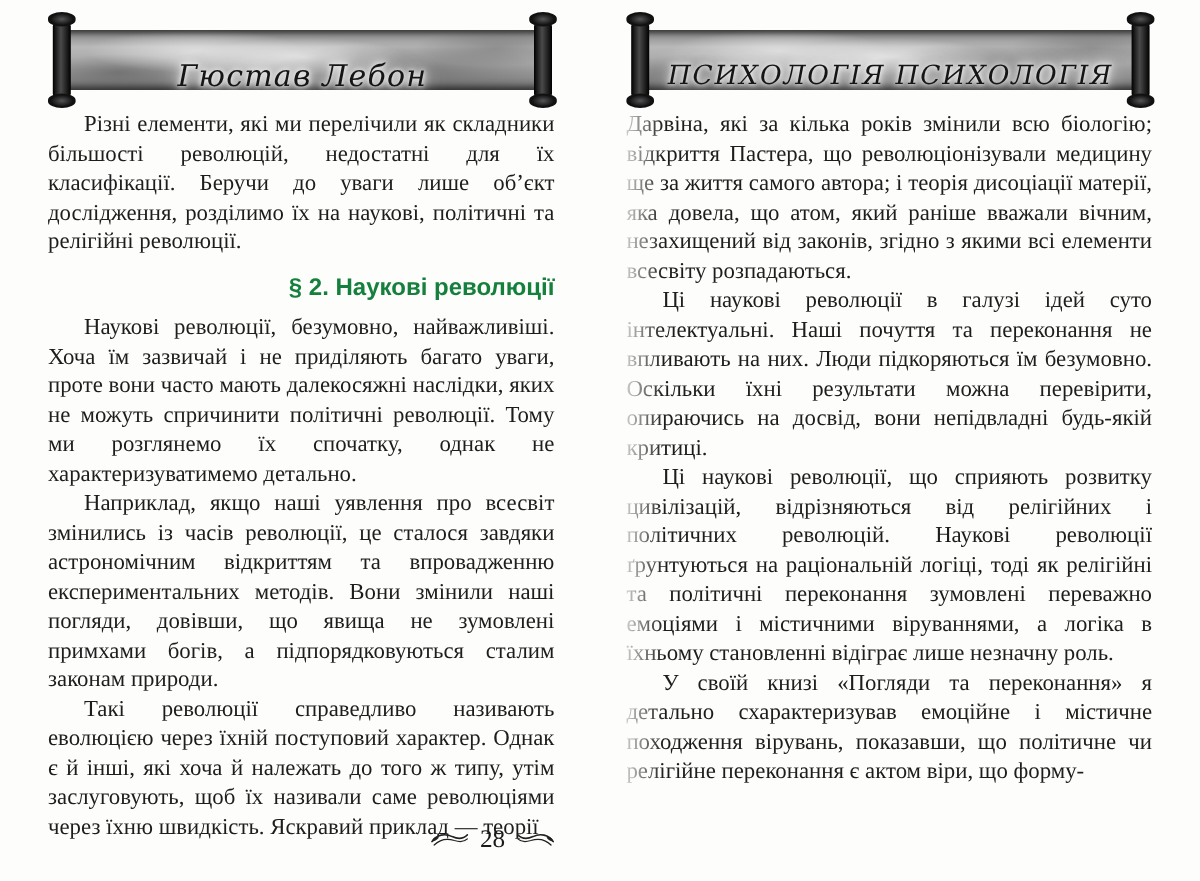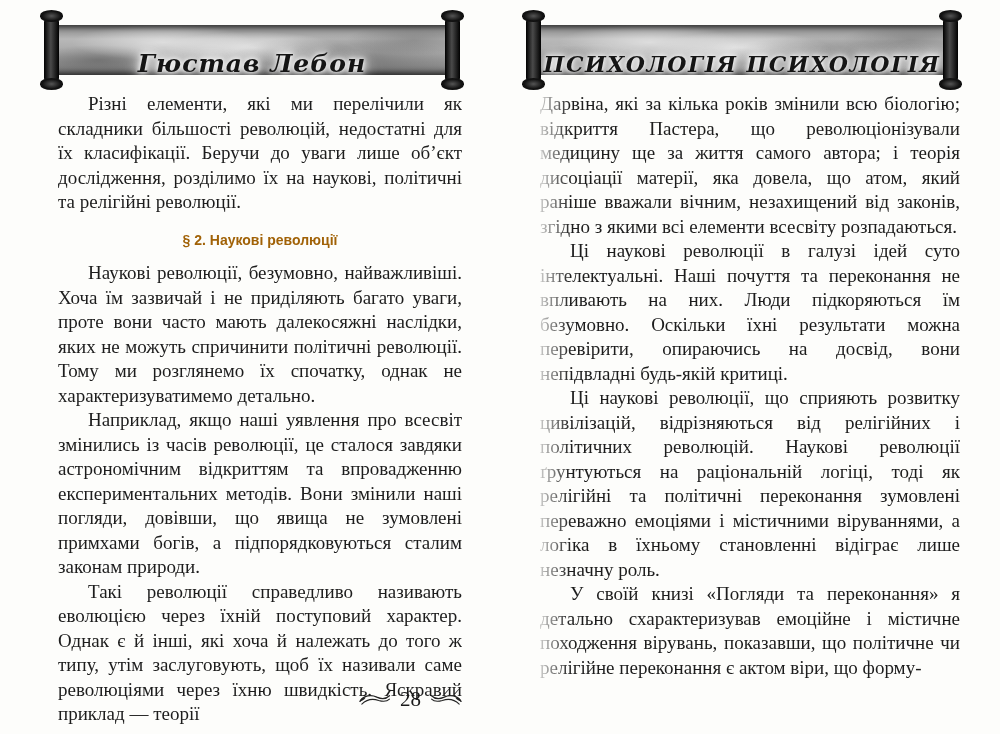--- a/index.html
+++ b/index.html
@@ -27,21 +27,21 @@
       radial-gradient(150px 30px at 72% 65%, rgba(40,40,40,.30), rgba(40,40,40,0) 75%),
       radial-gradient(120px 22px at 50% 45%, rgba(255,255,255,.65), rgba(255,255,255,0) 72%),
       radial-gradient(90px 20px at 12% 70%, rgba(50,50,50,.35), rgba(50,50,50,0) 75%),
       radial-gradient(90px 20px at 90% 30%, rgba(50,50,50,.30), rgba(50,50,50,0) 75%),
       linear-gradient(180deg, #7e7e7e 0%, #b8b8b8 28%, #a8a8a8 55%, #8d8d8d 80%, #6f6f6f 100%);
     box-shadow: inset 0 3px 4px rgba(0,0,0,.5), inset 0 -3px 5px rgba(0,0,0,.55);
     display:flex; align-items:center; justify-content:center;
   }
   .banner-title {
     font-family:"DejaVu Serif", serif;
-    font-style:italic; font-weight:bold;
+    font-style:italic; font-weight:normal;
     font-size:25px; color:#151515; letter-spacing:1px;
     text-shadow:0 0 4px #fff, 0 0 8px #fff, 0 0 14px rgba(255,255,255,.95), 0 0 20px rgba(255,255,255,.8);
     white-space:nowrap;
     margin-top:27px;
   }
   .page-right .banner-title { font-size:22px; letter-spacing:1.5px; }
 
   .rod {
     position:absolute; width:15px; top:-8px; bottom:-8px;
     background:linear-gradient(90deg, #000 0%, #4a4a4a 45%, #000 100%);
@@ -53,30 +53,30 @@
     content:""; position:absolute; left:-4px; right:-4px; height:12px;
     background:radial-gradient(closest-side, #555 0%, #111 80%);
     border-radius:50% / 45%;
   }
   .rod::before { top:-7px; }
   .rod::after  { bottom:-7px; }
 
   
   .text-block {
     position:relative;
-    margin:17px 2px 0 18px;
+    margin:17px 2px 0 0;
     font-size:19px; line-height:24.5px;
     color:#1d1d1d; text-align:justify;
   }
   .text-block p { margin:0; text-indent:30px; }
   .text-block p.continuation { text-indent:0; }
   .section-heading {
     font-family:"Liberation Sans", sans-serif;
-    font-size:14px; font-weight:bold; color:#a16207;
-    text-align:center; text-indent:0;
+    font-size:20px; font-weight:bold; color:#15803d;
+    text-align:right; text-indent:0;
     margin:13px 0 9px 0;
   }
   
   .page-right .text-block::before {
     content:""; position:absolute; left:-3px; top:0; bottom:0; width:34px;
     background:linear-gradient(90deg, rgba(253,253,251,.85) 0%, rgba(253,253,251,0) 100%);
     pointer-events:none;
   }
 
   

